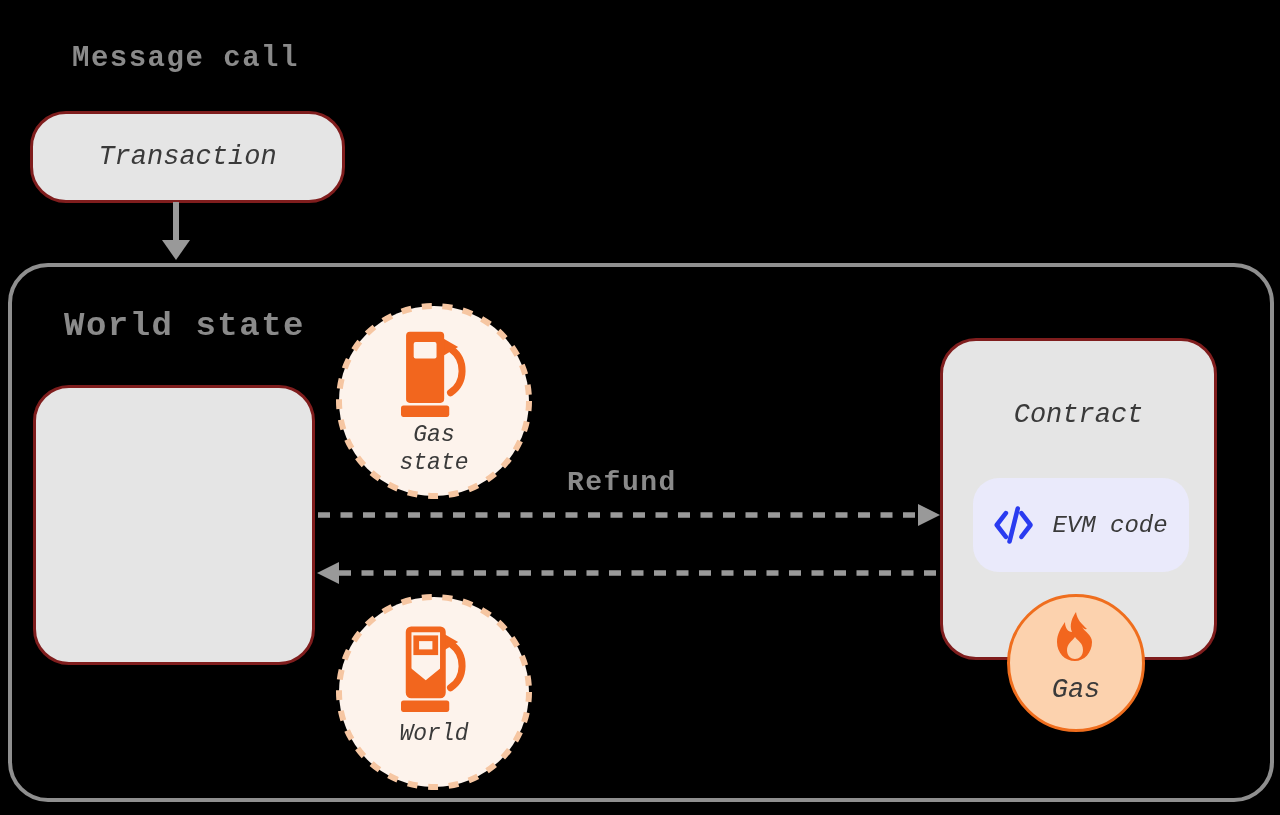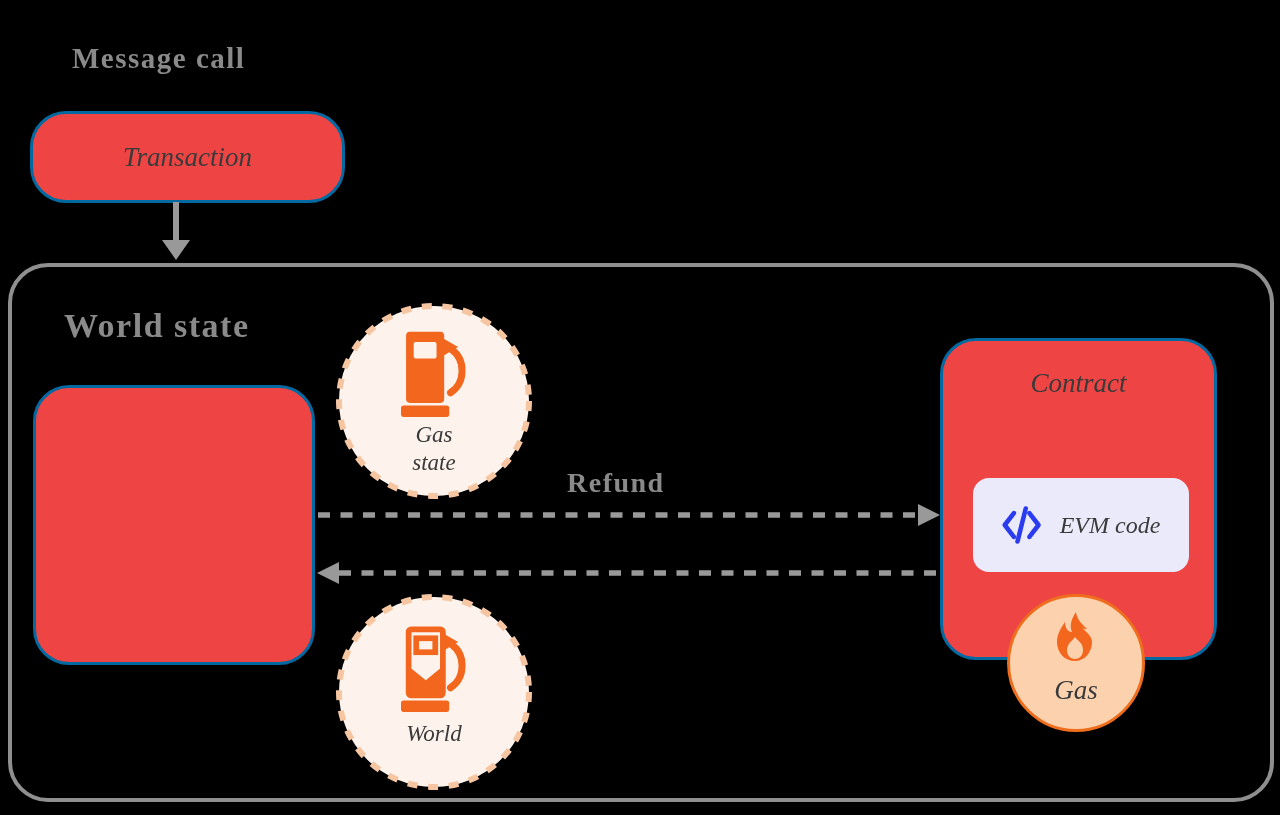--- a/index.html
+++ b/index.html
@@ -6,35 +6,35 @@
     margin: 0;
     padding: 0;
     background: #000000;
   }
   .stage {
     position: relative;
     width: 1280px;
     height: 815px;
     background: #000000;
     overflow: hidden;
-    font-family: Liberation Serif, serif;
+    font-family: Liberation Mono, monospace;
   }
   .abs { position: absolute; }
 
   .heading {
     color: #8a8a8a;
     font-weight: 700;
     font-size: 29px;
     letter-spacing: 1.5px;
     white-space: nowrap;
   }
 
   .node {
-    background: #ef4444;
-    border: 3px solid #0369a1;
+    background: #e5e5e5;
+    border: 3px solid #7f1d1d;
     border-radius: 36px;
     box-sizing: border-box;
     display: flex;
     flex-direction: column;
     align-items: center;
     justify-content: center;
     color: #3a3a3a;
     font-style: italic;
     font-size: 27px;
     line-height: 45px;
@@ -60,28 +60,28 @@
 
   .eoa-box {
     left: 33px; top: 385px;
     width: 282px; height: 280px;
   }
 
   .contract-box {
     left: 940px; top: 338px;
     width: 277px; height: 322px;
     justify-content: flex-start;
-    padding-top: 20px;
+    padding-top: 52px;
   }
   .evm-pill {
     position: absolute;
     left: 30px; top: 137px;
     width: 216px; height: 94px;
     background: #eaeafb;
-    border-radius: 16px;
+    border-radius: 26px;
     display: flex;
     align-items: center;
     justify-content: center;
     gap: 16px;
     font-size: 24px;
     font-style: italic;
     color: #3a3a3a;
   }
 
   .dash-circle {

